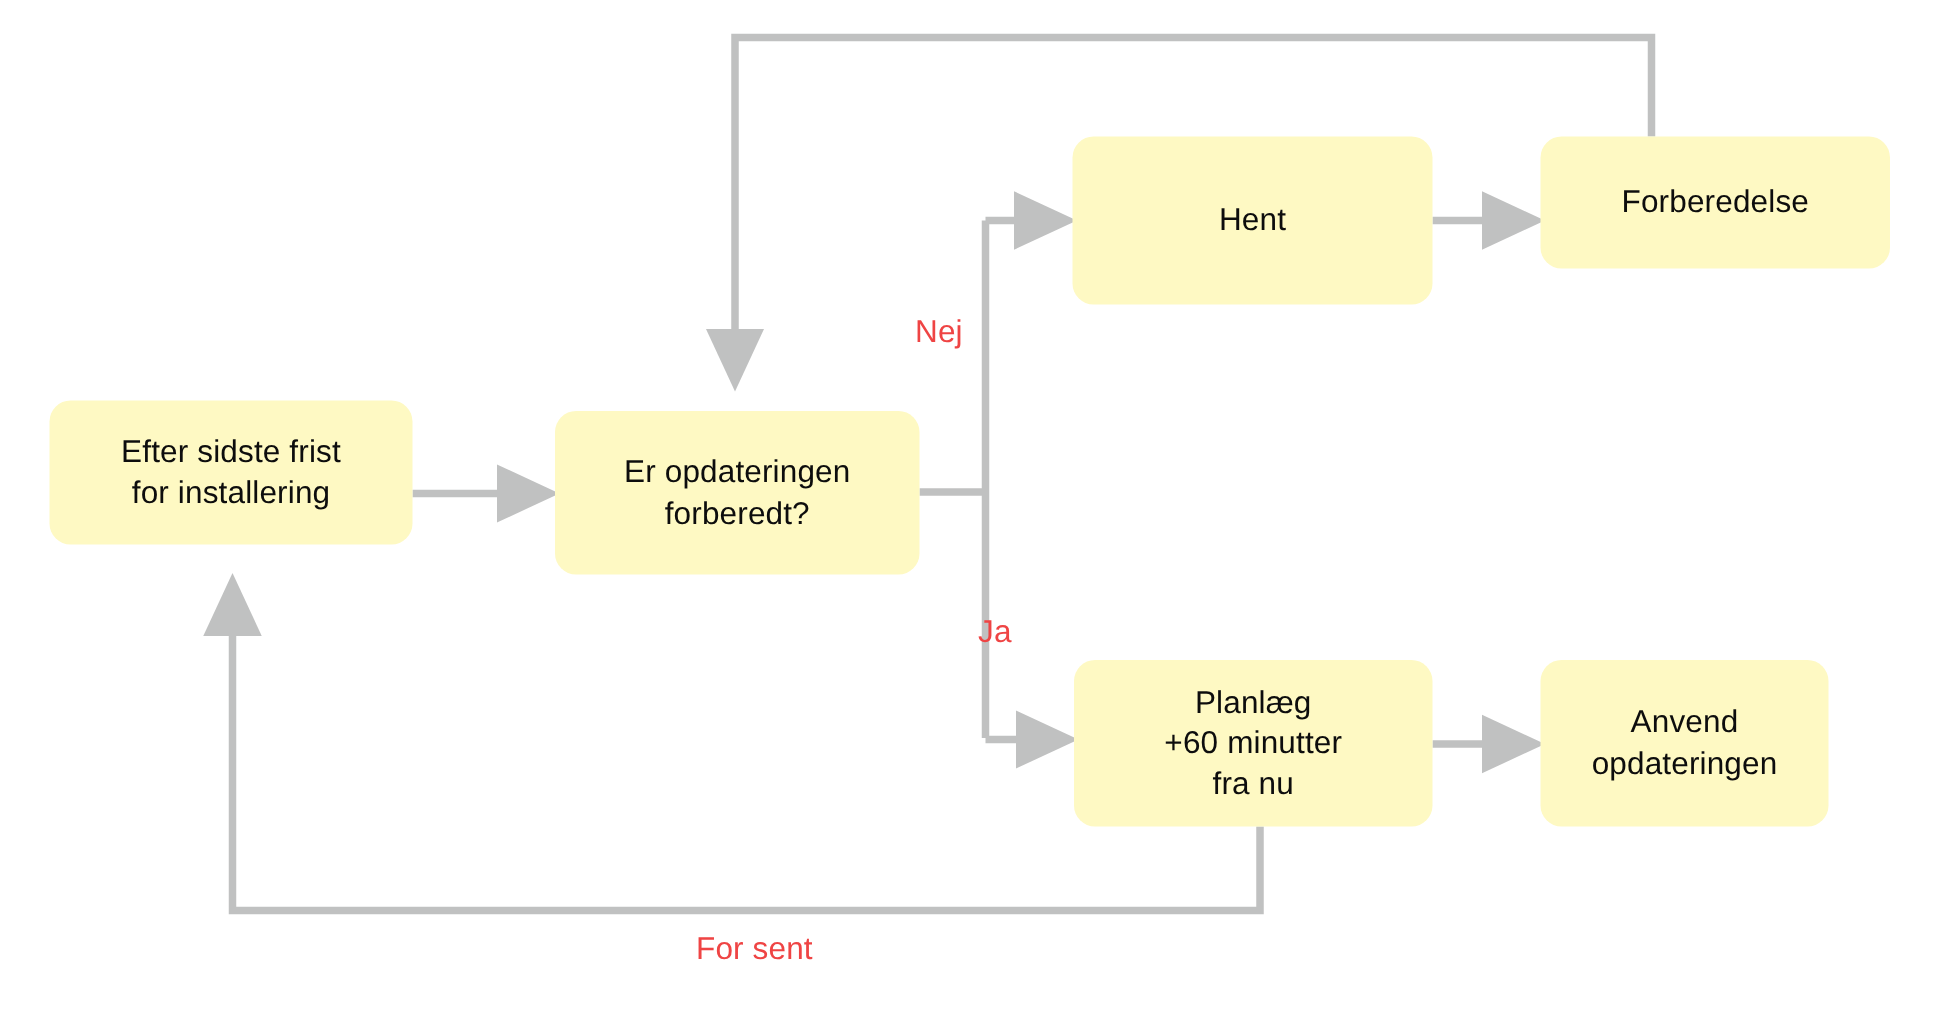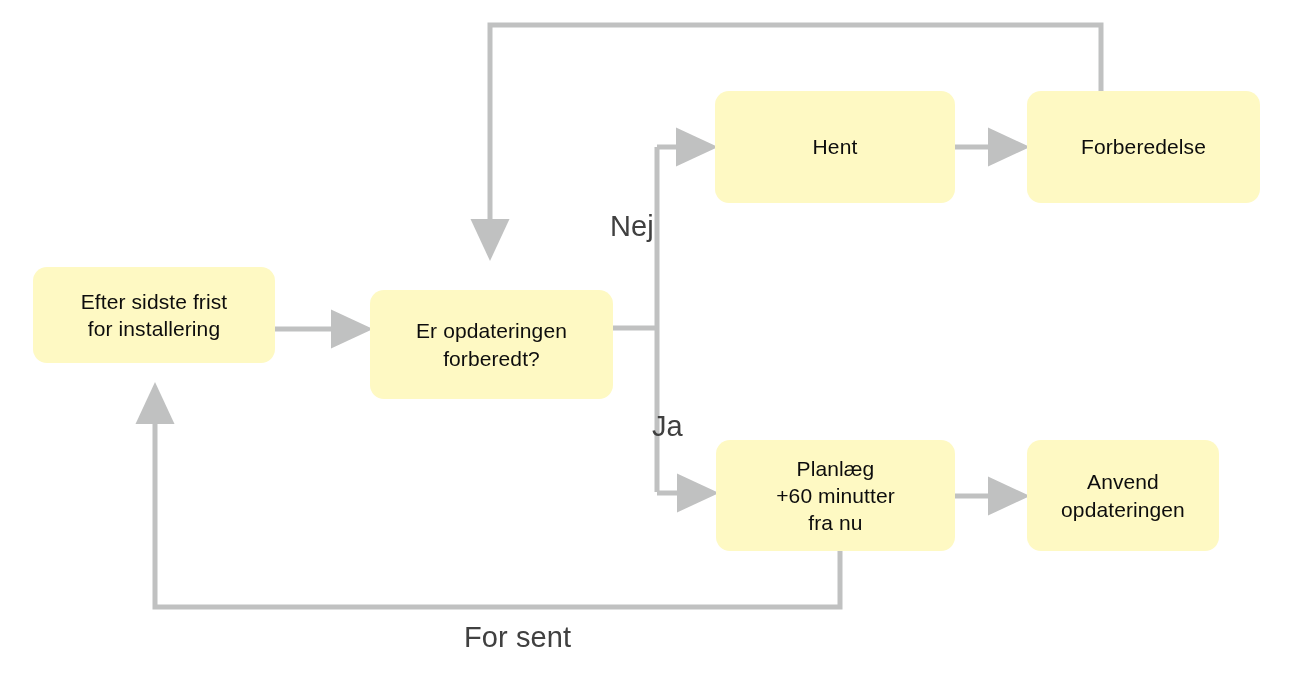--- a/index.html
+++ b/index.html
@@ -36,22 +36,22 @@
     color: #0d0d0d;
     font-size: 21px;
     line-height: 1.30;
     box-sizing: border-box;
     padding: 4px 10px;
     white-space: pre-line;
     letter-spacing: 0.1px;
   }
   .edge-label {
     position: absolute;
-    color: #404040;
-    font-size: 29px;
+    color: #ef4444;
+    font-size: 21px;
     line-height: 1.2;
     white-space: nowrap;
     letter-spacing: 0.1px;
   }
 </style>
 </head>
 <body>
 
 <div id="diagram-canvas">
 
@@ -92,26 +92,26 @@
     </g>
 
     <g>
       <path d="M840,551 L840,607 L155,607 L155,403" fill="none" stroke="#c0c1c1" stroke-width="5" stroke-linejoin="miter" marker-end="url(#arrowhead)"></path>
     </g>
   </svg>
 
   <div class="node" style="left:33px; top:267px; width:242px; height:96px;">Efter sidste frist
 for installering</div>
 
-  <div class="node" style="left:370px; top:274px; width:243px; height:109px;margin-top:16px;">Er opdateringen
+  <div class="node" style="left:370px; top:274px; width:243px; height:109px;">Er opdateringen
 forberedt?</div>
 
   <div class="node" style="left:715px; top:91px; width:240px; height:112px;">Hent</div>
 
-  <div class="node" style="left:1027px; top:91px; width:233px; height:112px;">Forberedelse</div>
+  <div class="node" style="left:1027px; top:91px; width:233px; height:88px;">Forberedelse</div>
 
   <div class="node" style="left:716px; top:440px; width:239px; height:111px;">Planlæg
 +60 minutter
 fra nu</div>
 
   <div class="node" style="left:1027px; top:440px; width:192px; height:111px;">Anvend
 opdateringen</div>
 
   <div class="edge-label" style="left:610px; top:209px;">Nej</div>
 

